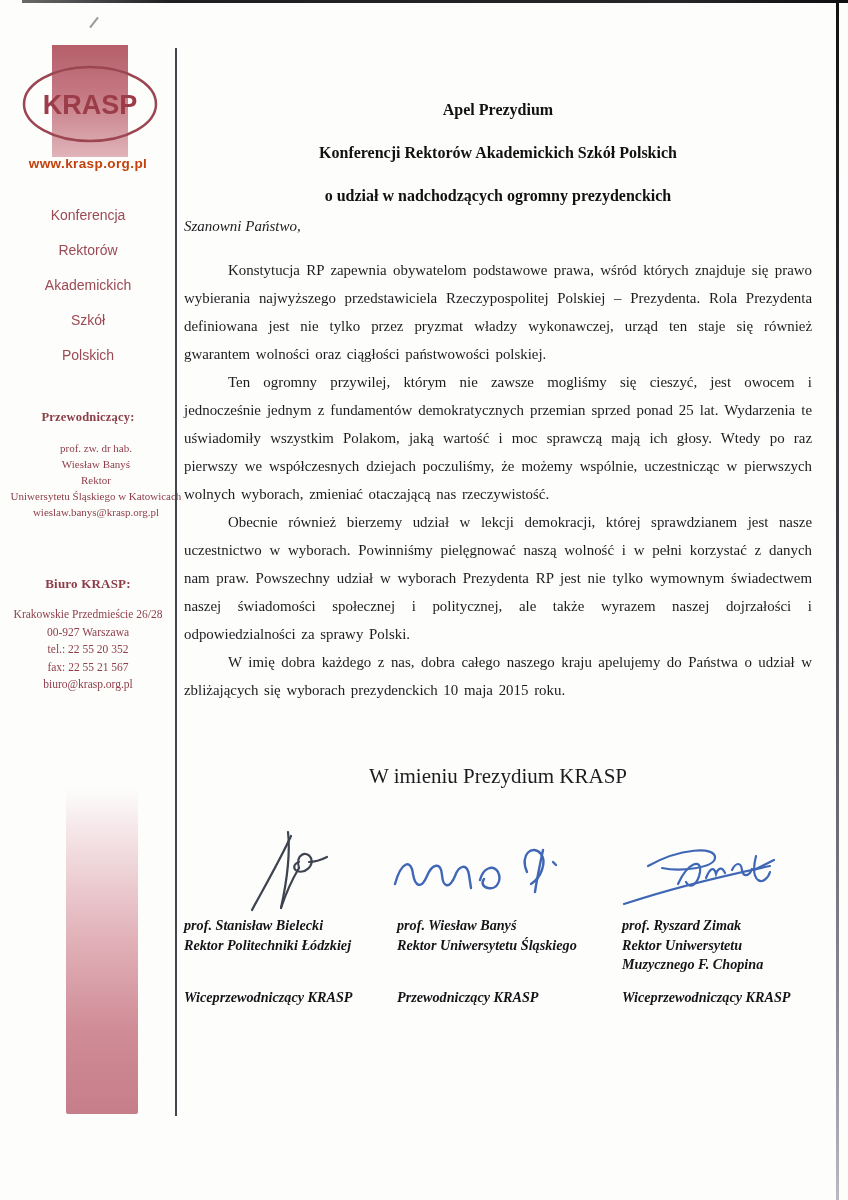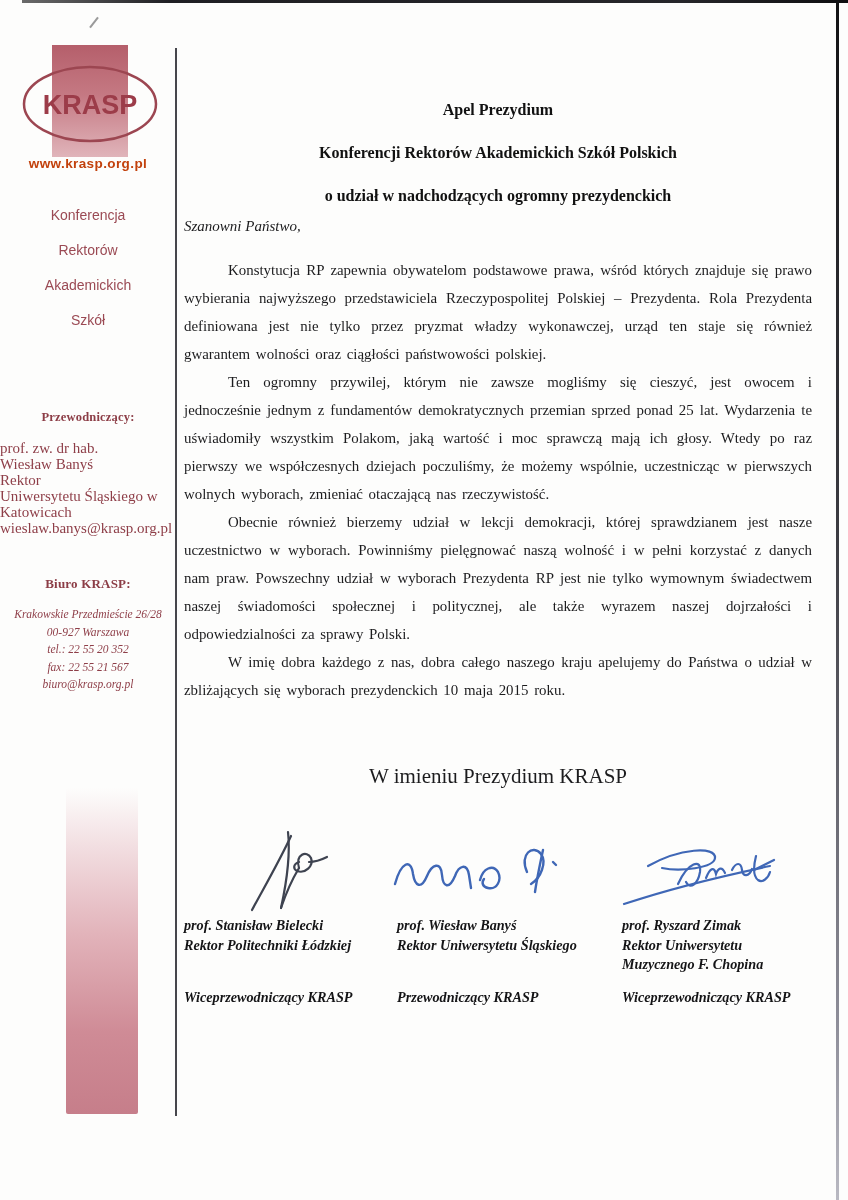--- a/index.html
+++ b/index.html
@@ -27,25 +27,25 @@
                letter-spacing:0.4px; color:#c2410c; }
 
   .org-name  { position:absolute; left:0; top:198px; width:176px; text-align:center;
                font-family:"Liberation Sans", sans-serif; font-size:14px; line-height:35px;
                color:#9b4a54; }
   .org-name span { display:block; }
 
   .side-heading { font-weight:700; color:#8c3d46; text-align:center;
                   font-size:12.5px; letter-spacing:0.2px; }
   .chairman-heading { position:absolute; left:0; top:410px; width:176px; }
-  .chairman-lines   { position:absolute; left:0; top:440px; width:192px; 
-                      font-size:15px; line-height:16px; color:#8e3e48; }
+  .chairman-lines   { position:absolute; left:0; top:440px; width:192px; text-align:center;
+                      font-size:11px; line-height:16px; color:#8e3e48; }
   .office-heading   { position:absolute; left:0; top:576px; width:176px; font-size:13px; }
   .office-lines     { position:absolute; left:0; top:606px; width:176px; text-align:center;
-                      font-size:11.5px; line-height:17.5px; color:#8e3e48;font-style:italic; }
+                      font-size:11.5px; line-height:17.5px; color:#8e3e48; }
 
   .grad-bar { position:absolute; left:66px; top:788px; width:72px; height:326px;
               background:linear-gradient(180deg, rgba(255,255,255,0) 0%, #f2dee1 18%,
                           #e2b3ba 45%, #cf8b96 75%, #c67e8a 100%);
               border-radius:2px; }
 
   
   .letter { position:absolute; left:184px; top:0; width:628px; }
   .title  { position:absolute; top:88px; width:628px; text-align:center;
             font-weight:700; font-size:16px; line-height:43px; color:#111; }
@@ -96,20 +96,21 @@
       </svg>
     </div>
 
     <div class="site-url">www.krasp.org.pl</div>
 
     <div class="org-name">
       <span>Konferencja</span>
       <span>Rektorów</span>
       <span>Akademickich</span>
       <span>Szkół</span>
+      <span>Polskich</span>
     </div>
 
     <div class="side-heading chairman-heading">Przewodniczący:</div>
     <div class="chairman-lines">
       <div>prof. zw. dr hab.</div>
       <div>Wiesław Banyś</div>
       <div>Rektor</div>
       <div>Uniwersytetu Śląskiego w Katowicach</div>
       <div>wieslaw.banys@krasp.org.pl</div>
     </div>

